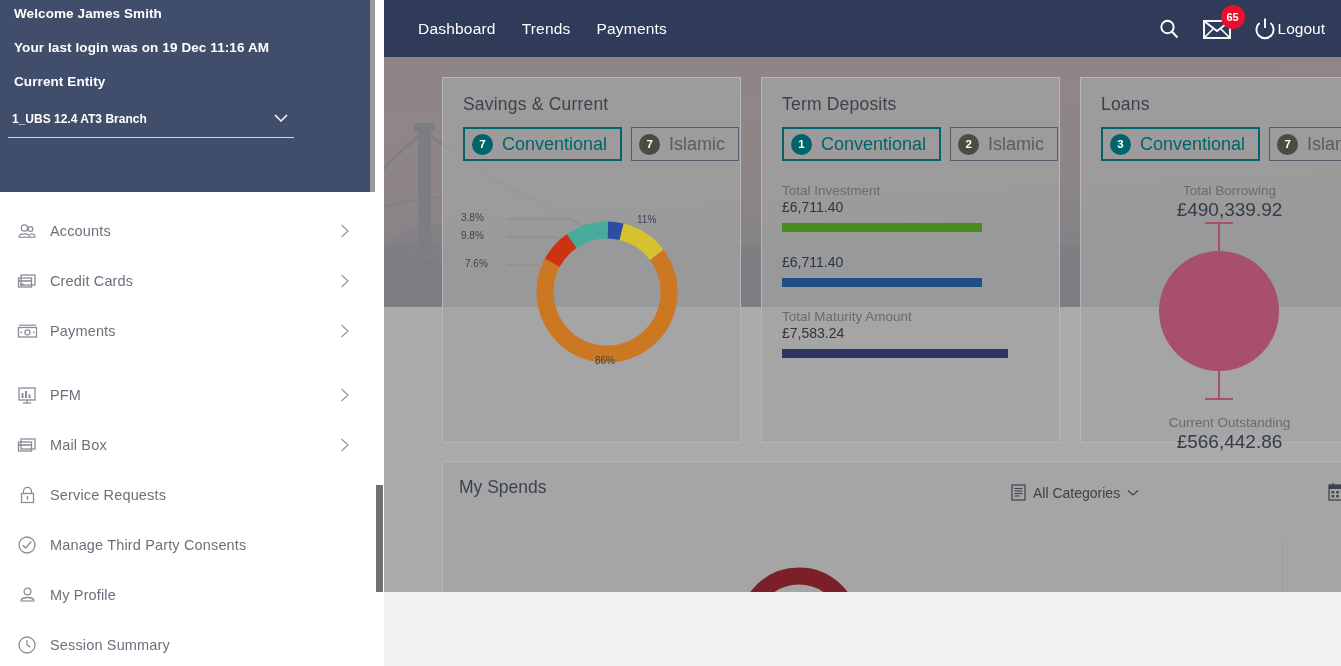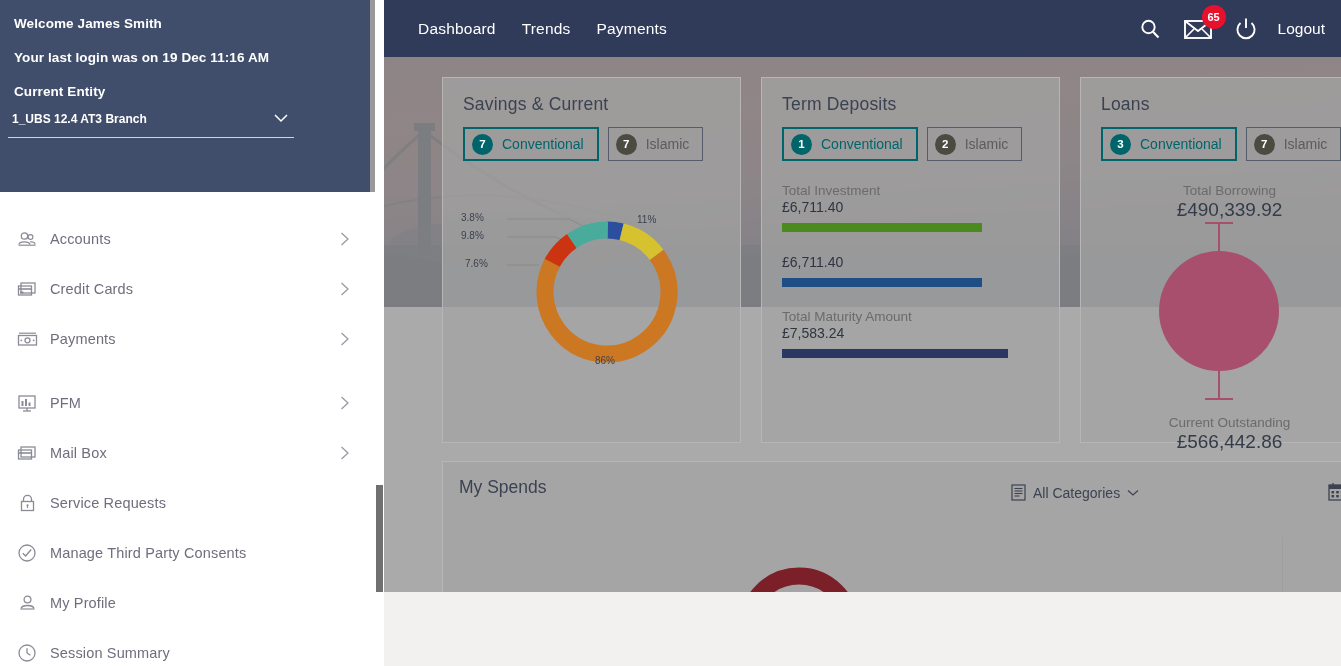--- a/index.html
+++ b/index.html
@@ -23,21 +23,21 @@
     position: absolute; left: 0; top: 0;
     width: 380px; height: 666px;
     background: #ffffff;
     z-index: 40;
   }
   #sidebar-head {
     position: absolute; left: 0; top: 0;
     width: 380px; height: 192px;
     background: #414e6b;
     color: #ffffff;
-    padding: 12px 0 0 0;
+    padding: 2px 0 0 0;
   }
   .sb-line {
     font-size: 13.5px; font-weight: bold;
     color: #ffffff;
     padding: 0 14px;
     line-height: 15px;
     letter-spacing: .1px;
   }
   #sb-welcome { margin-top: 4px; }
   #sb-login   { margin-top: 19px; }
@@ -56,21 +56,21 @@
   }
   #entity-select .chev {
     width: 14px; height: 9px; margin-right: 6px; margin-top: 2px;
   }
 
   
   #nav {
     position: absolute; left: 0; top: 192px;
     width: 380px; height: 474px;
     background: #ffffff;
-    padding-top: 22px;
+    padding-top: 14px;
   }
   .nav-item {
     position: relative;
     height: 50px;
     display: flex; align-items: center;
     padding-left: 14px;
     color: #6f6e7d;
     cursor: default;
   }
   .nav-item .ni-icon {
@@ -129,21 +129,21 @@
   }
   .hdr-icon { position: relative; display: flex; align-items: center; }
   #mail-badge {
     position: absolute; top: -13px; right: -14px;
     min-width: 24px; height: 24px; border-radius: 12px;
     background: #e8112d; color: #fff;
     font-size: 11px; font-weight: bold;
     display: flex; align-items: center; justify-content: center;
     padding: 0 4px;
   }
-  #logout-wrap { display: flex; align-items: center; gap: 20px; }
+  #logout-wrap { display: flex; align-items: center; gap: 1px; }
   #logout-label { font-size: 15.5px; color: #fff; }
 
   
   #hero {
     position: absolute; left: 380px; top: 57px;
     width: 961px; height: 250px;
     overflow: hidden;
     z-index: 5;
   }
   #hero-sky {
@@ -192,21 +192,21 @@
     background: transparent;
   }
   .seg.active { border: 2px solid #00656b; }
   .seg .badge {
     width: 21px; height: 21px; border-radius: 50%;
     background: #4b4b42; color: #fff;
     font-size: 11.5px; font-weight: bold;
     display: flex; align-items: center; justify-content: center;
   }
   .seg.active .badge { background: #00656b; }
-  .seg .seg-label { font-size: 14px; color: #5c5c5c; }
+  .seg .seg-label { font-size: 18px; color: #5c5c5c; }
   .seg.active .seg-label { color: #00656b; }
 
   
   #donut-wrap { position: relative; width: 260px; height: 190px; margin: 26px 0 0 -4px; }
   .pct { position: absolute; font-size: 10px; color: #3d4250; }
   .card-footer {
     position: absolute; left: 0; right: 0; bottom: 24px;
     text-align: center;
   }
   .cf-label { font-size: 13.5px; color: #6b6b6b; letter-spacing: .1px; }

